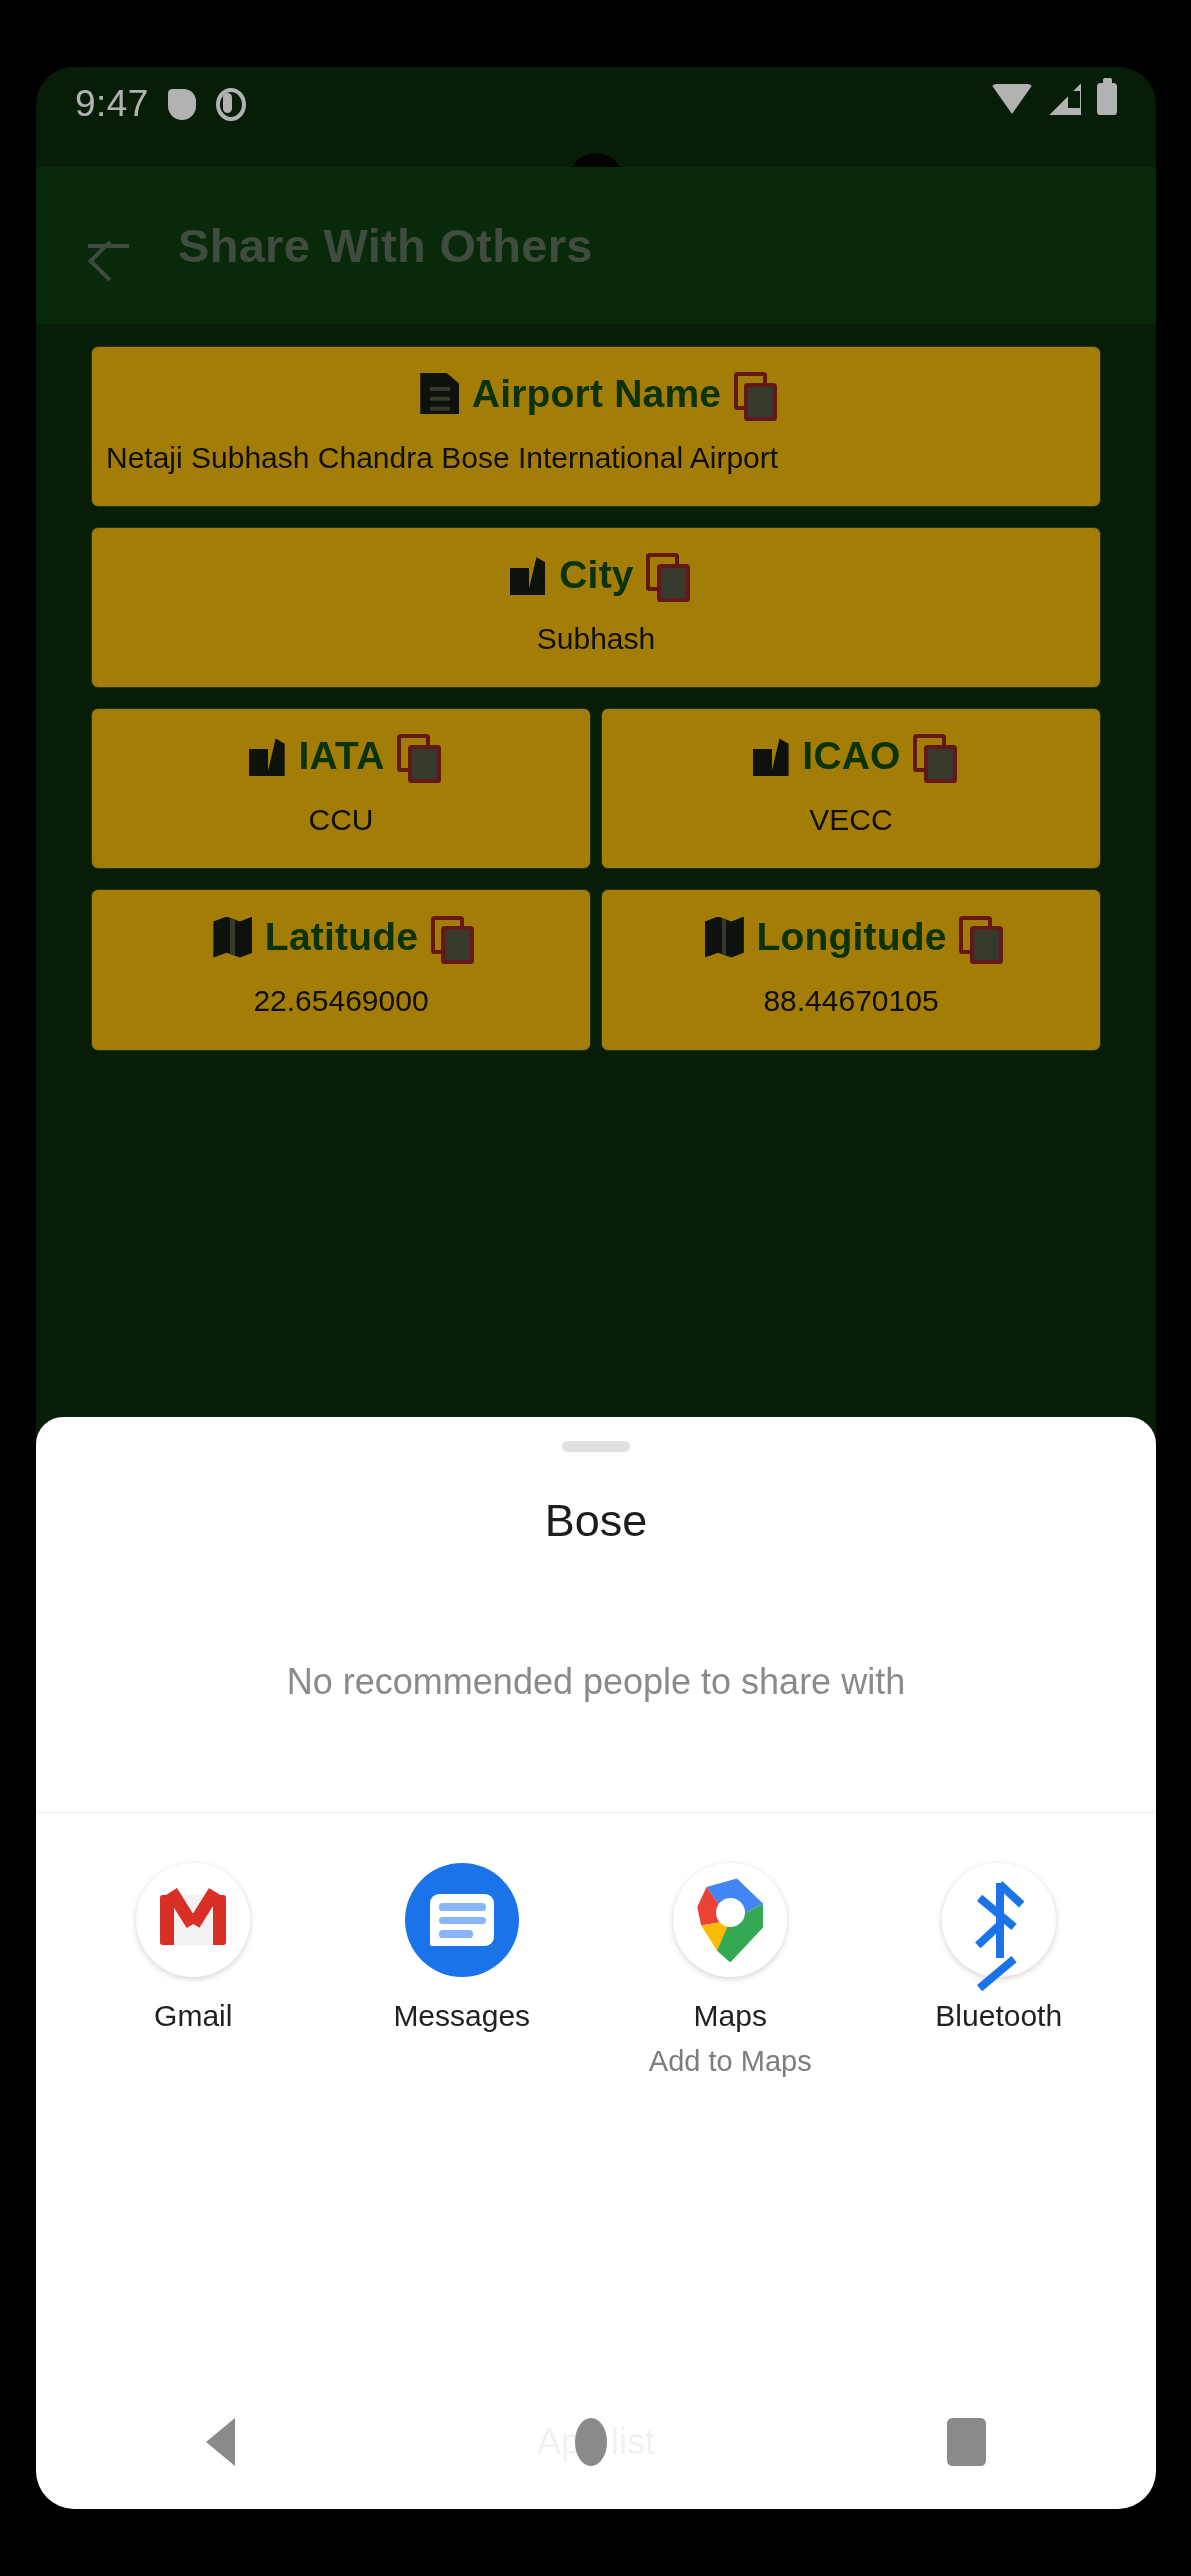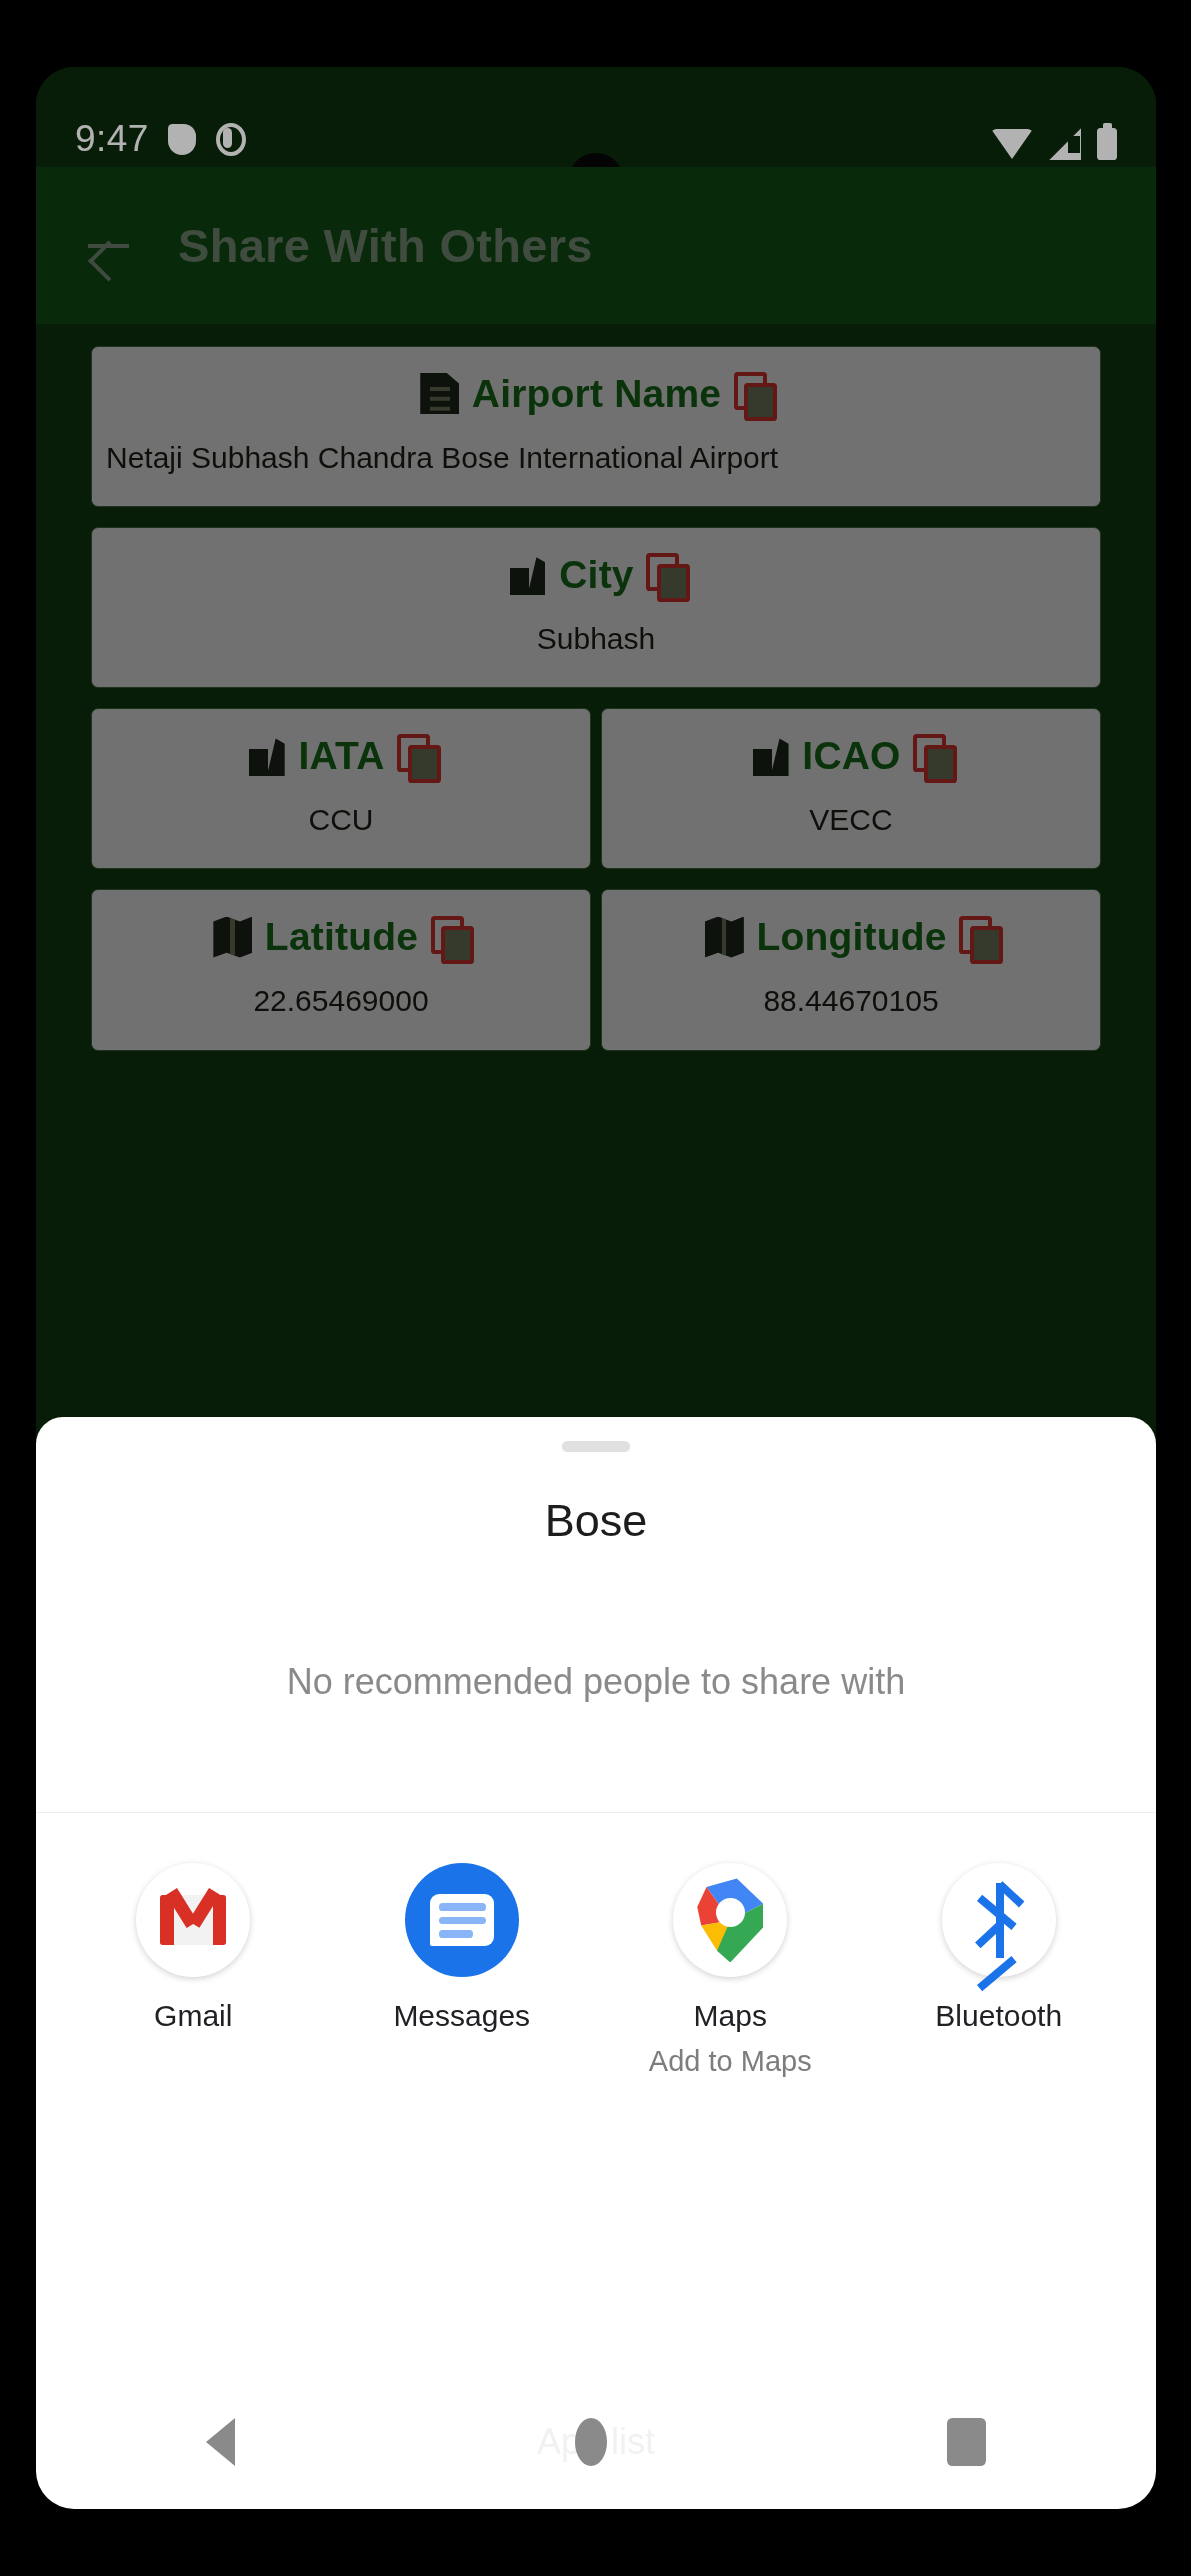--- a/index.html
+++ b/index.html
@@ -16,22 +16,22 @@
     background: #0c2a0c;
     border-radius: 38px;
     overflow: hidden;
   }
 
   
   .statusbar {
     position: absolute; left: 0; top: 0;
     width: 100%; height: 100px;
     background: #0b2a0b;
-    display: flex; align-items: flex-end;
-    padding: 7px 39px;
+    display: flex; align-items: flex-start;
+    padding: 16px 39px;
   }
   .sb-left { display: flex; align-items: center; gap: 19.7px; }
   .sb-clock {
     color: #fff; font-size: 37px; letter-spacing: 0.4px;
     font-family: "Liberation Sans", sans-serif;
   }
   .sb-ico { display: inline-block; }
   .ico-shield {
     width: 28px; height: 31px; background: #fff;
     border-radius: 4.5px 12.5px 14.3px 14.3px;
@@ -110,21 +110,21 @@
     letter-spacing: 0.3px;
   }
 
   
   .content {
     position: absolute; left: 0; top: 257px;
     width: 100%; bottom: 0;
     padding: 21.5px 55px 0 55px;
   }
   .card {
-    background: #a3a3a3;
+    background: #eab308;
     border: 1.8px solid #2c4a2c;
     border-radius: 7.2px;
     margin-bottom: 19.7px;
     padding: 25px 0 30px 0;
   }
   .card-head {
     display: flex; align-items: center; justify-content: center;
     gap: 12.5px; margin-bottom: 23px;
   }
   .card-label {

